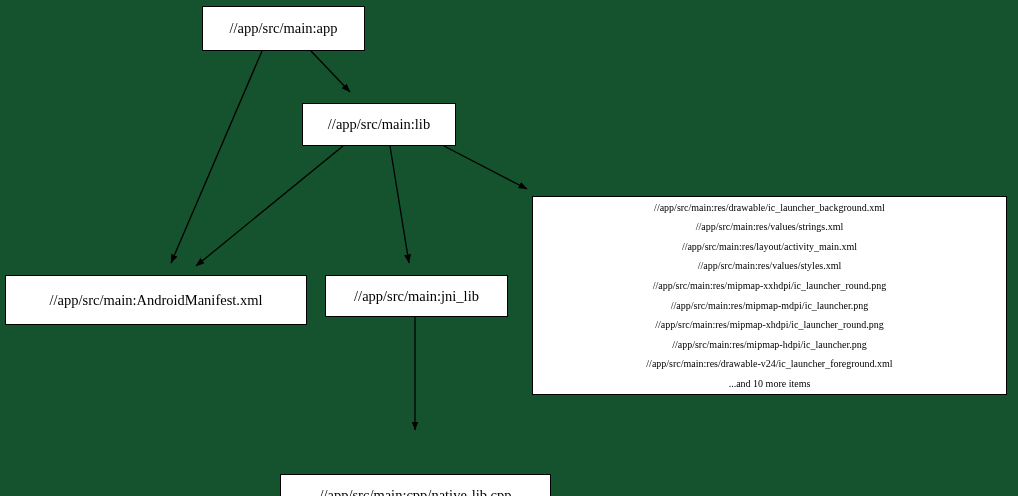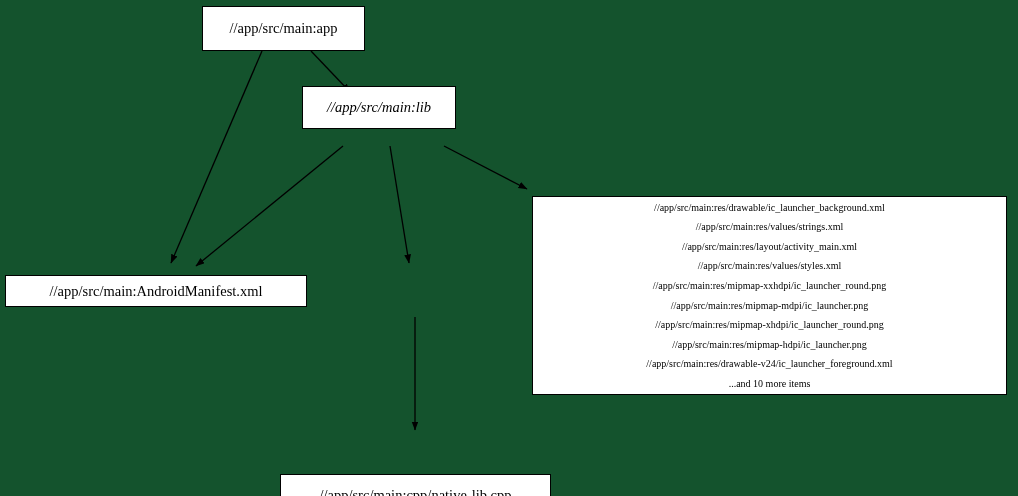--- a/index.html
+++ b/index.html
@@ -80,28 +80,31 @@
     </g>
     <g>
       <path d="M 415,317 L 415,430" stroke="#000000" stroke-width="1.3" fill="none" marker-end="url(#arrow)"></path>
     </g>
   </svg>
 
   <div class="node" id="node-app" style="left: 202px; top: 6px; width: 163px; height: 45px;">
     <span class="node-label">//app/src/main:app</span>
   </div>
 
-  <div class="node" id="node-lib" style="left: 302px; top: 86px; width: 154px; height: 43px; font-style: italic;">
+  <div class="node" id="node-lib" style="left: 302px; top: 103px; width: 154px; height: 43px;">
     <span class="node-label">//app/src/main:lib</span>
   </div>
 
-  <div class="node" id="node-android-manifest" style="left: 5px; top: 275px; width: 302px; height: 32px;">
+  <div class="node" id="node-android-manifest" style="left: 5px; top: 275px; width: 302px; height: 50px;">
     <span class="node-label">//app/src/main:AndroidManifest.xml</span>
   </div>
 
+  <div class="node" id="node-jni-lib" style="left: 325px; top: 275px; width: 183px; height: 42px;">
+    <span class="node-label">//app/src/main:jni_lib</span>
+  </div>
 
   <div class="node multiline" id="node-resources" style="left: 532px; top: 196px; width: 475px; height: 199px;">
     <span class="node-label">//app/src/main:res/drawable/ic_launcher_background.xml
 //app/src/main:res/values/strings.xml
 //app/src/main:res/layout/activity_main.xml
 //app/src/main:res/values/styles.xml
 //app/src/main:res/mipmap-xxhdpi/ic_launcher_round.png
 //app/src/main:res/mipmap-mdpi/ic_launcher.png
 //app/src/main:res/mipmap-xhdpi/ic_launcher_round.png
 //app/src/main:res/mipmap-hdpi/ic_launcher.png

